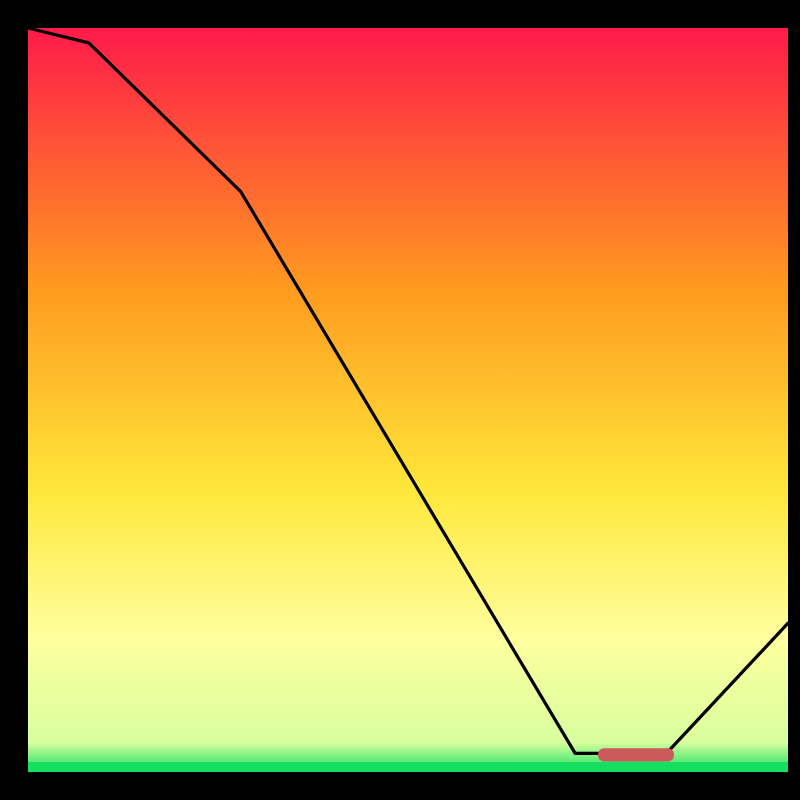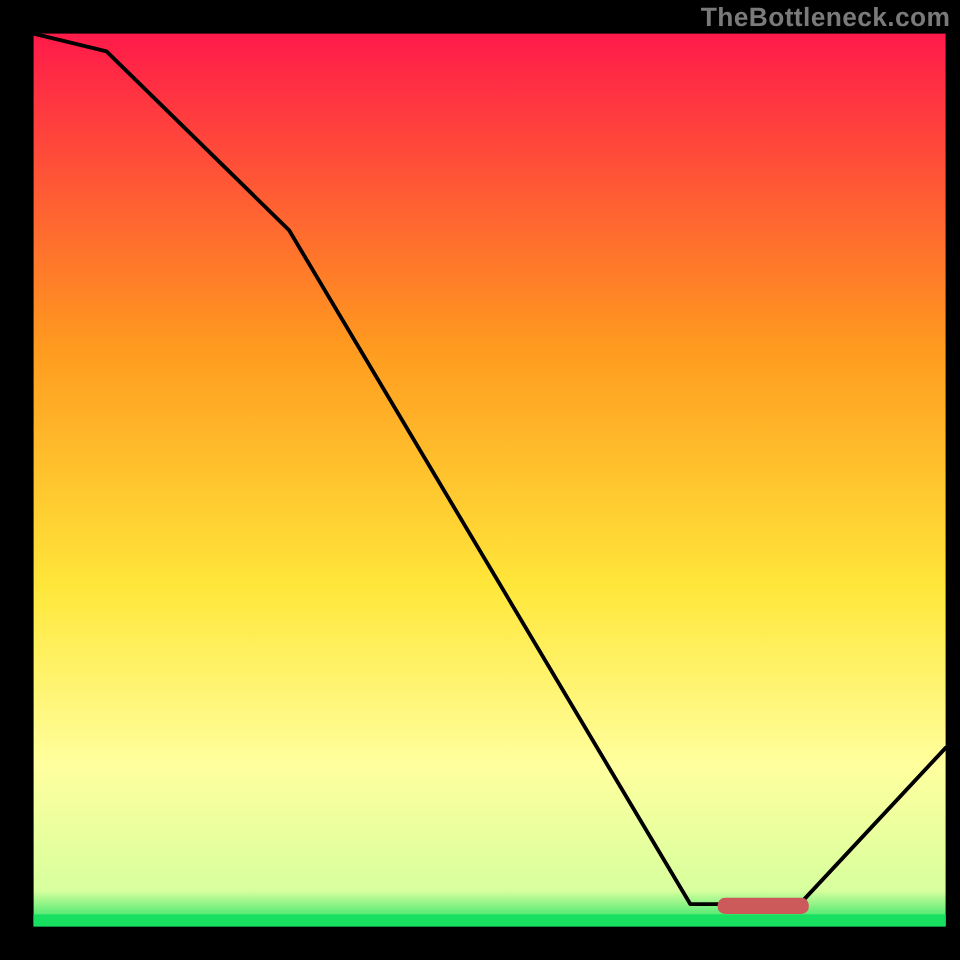--- a/index.html
+++ b/index.html
@@ -28,21 +28,20 @@
   svg {
     position: absolute;
     top: 0;
     left: 0;
   }
 </style>
 </head>
 <body>
 
 <div class="canvas">
-  <div class="watermark">TheBottleneck.com</div>
   <svg width="800" height="800" viewBox="0 0 800 800">
     <defs>
       <linearGradient id="bg-grad" x1="0" y1="0" x2="0" y2="1">
         <stop id="g0" offset="0%" stop-color="#ff1a4a"></stop>
         <stop id="g1" offset="35%" stop-color="#ff9a1f"></stop>
         <stop id="g2" offset="62%" stop-color="#ffe73a"></stop>
         <stop id="g3" offset="82%" stop-color="#ffff9e"></stop>
         <stop id="g4" offset="96%" stop-color="#d8ff9e"></stop>
         <stop id="g5" offset="100%" stop-color="#17e060"></stop>
       </linearGradient>

